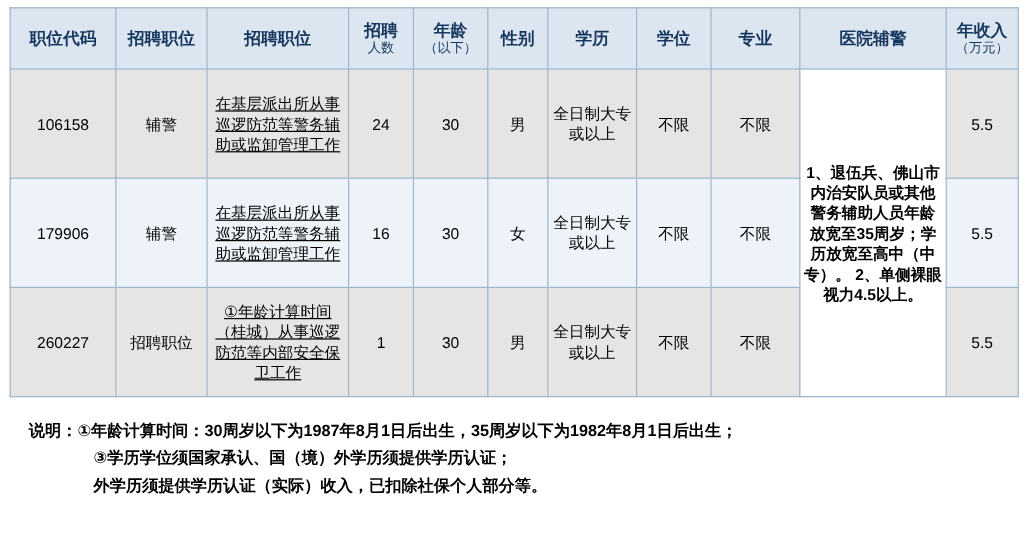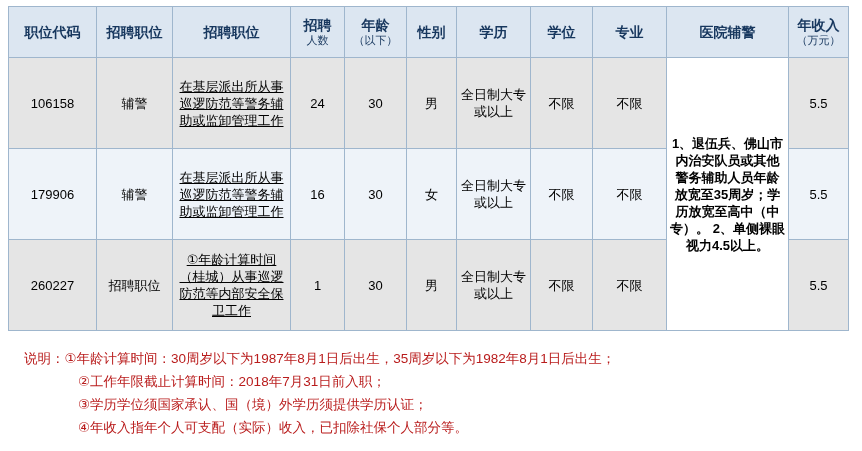--- a/index.html
+++ b/index.html
@@ -70,21 +70,22 @@
     padding: 6px 6px;
     font-size: 13px;
     line-height: 18px;
     background: #ffffff !important;
     font-weight: bold;
   }
   .notes {
     margin: 16px 20px 0 24px;
     font-size: 13.5px;
     line-height: 23px;
-    color: #b91c1c;
+    color: #000000;
+    font-weight: bold;
   }
   .notes .nline {
     display: block;
     white-space: nowrap;
   }
   .notes .indent {
     padding-left: 54px;
   }
 </style>
 </head>
@@ -183,18 +184,17 @@
         <td>全日制大专或以上</td>
         <td>不限</td>
         <td>不限</td>
         <td>5.5</td>
       </tr>
     </tbody>
   </table>
 
   <div class="notes">
     <span class="nline">说明：①年龄计算时间：30周岁以下为1987年8月1日后出生，35周岁以下为1982年8月1日后出生；</span>
-    <span class="nline indent">②工作年限截止计算时间：2018年7月31日前入职；</span>
     <span class="nline indent">③学历学位须国家承认、国（境）外学历须提供学历认证；</span>
-    <span class="nline indent">④年收入指年个人可支配（实际）收入，已扣除社保个人部分等。</span>
+    <span class="nline indent">外学历须提供学历认证（实际）收入，已扣除社保个人部分等。</span>
   </div>
 
 </div>
 
 </body></html>

